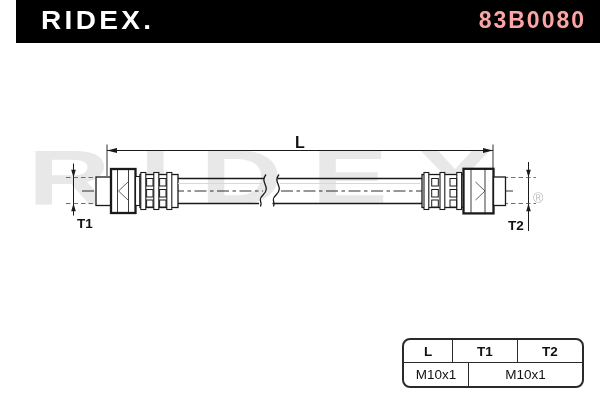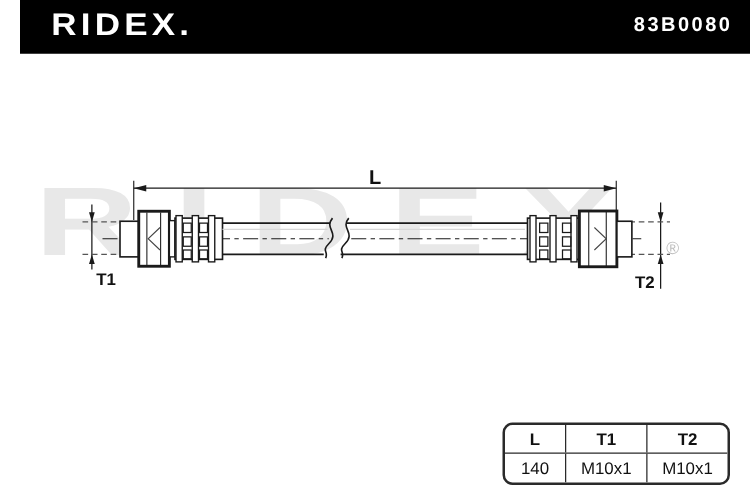--- a/index.html
+++ b/index.html
@@ -23,22 +23,22 @@
     display:inline-block;
     color:#ffffff;
     font-size:25px;
     font-weight:bold;
     letter-spacing:3px;
     transform:scaleX(1.12);
     transform-origin:left center;
     white-space:nowrap;
   }
   .partno {
-    color:#ffffff;
-    font-size:16px;
+    color:#fca5a5;
+    font-size:23px;
     font-weight:bold;
     letter-spacing:2px;
     white-space:nowrap;
   }
   
   .watermark {
     position:absolute; left:28px; top:138px;
     width:560px; height:80px;
     pointer-events:none;
   }
@@ -192,17 +192,16 @@
   <text x="508" y="230" font-size="13.5">T2</text>
 </svg>
 
 <div class="spec-table">
   <div class="spec-row head">
     <div class="spec-cell c1">L</div>
     <div class="spec-cell c2">T1</div>
     <div class="spec-cell c3">T2</div>
   </div>
   <div class="spec-row">
-    <div class="spec-cell c1">140</div>
     <div class="spec-cell c2">M10x1</div>
     <div class="spec-cell c3">M10x1</div>
   </div>
 </div>
 
 </body></html>

